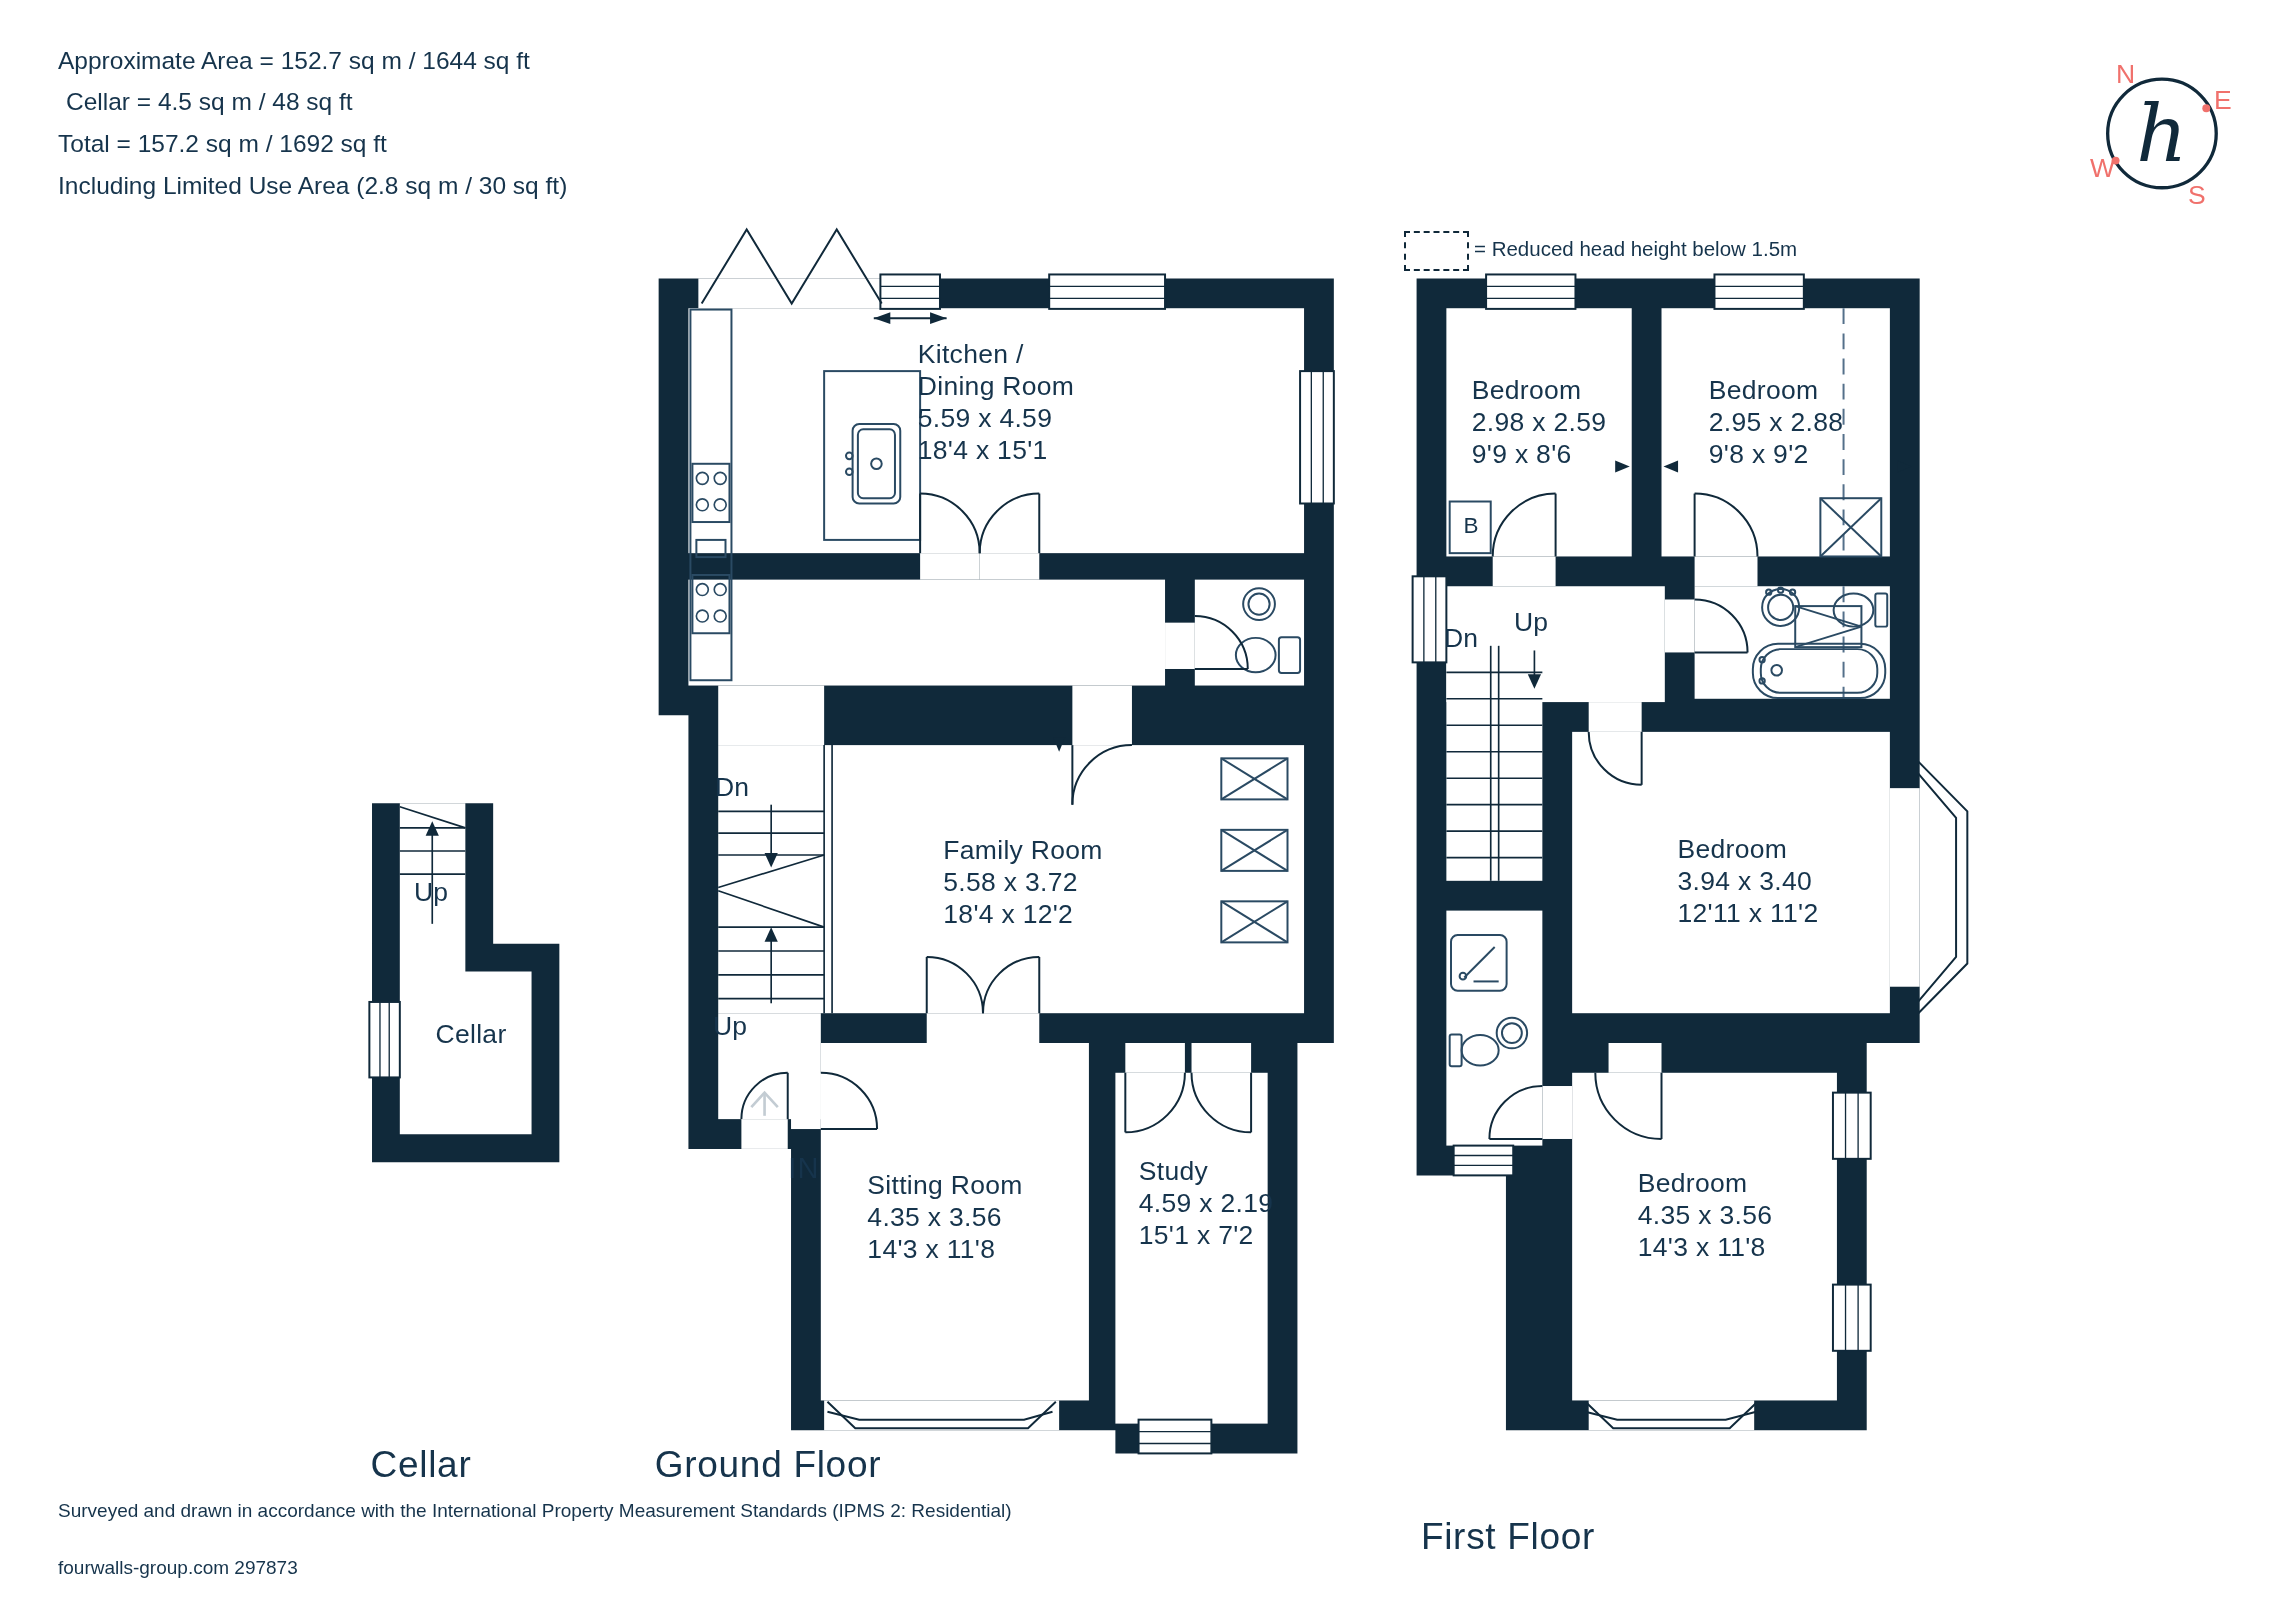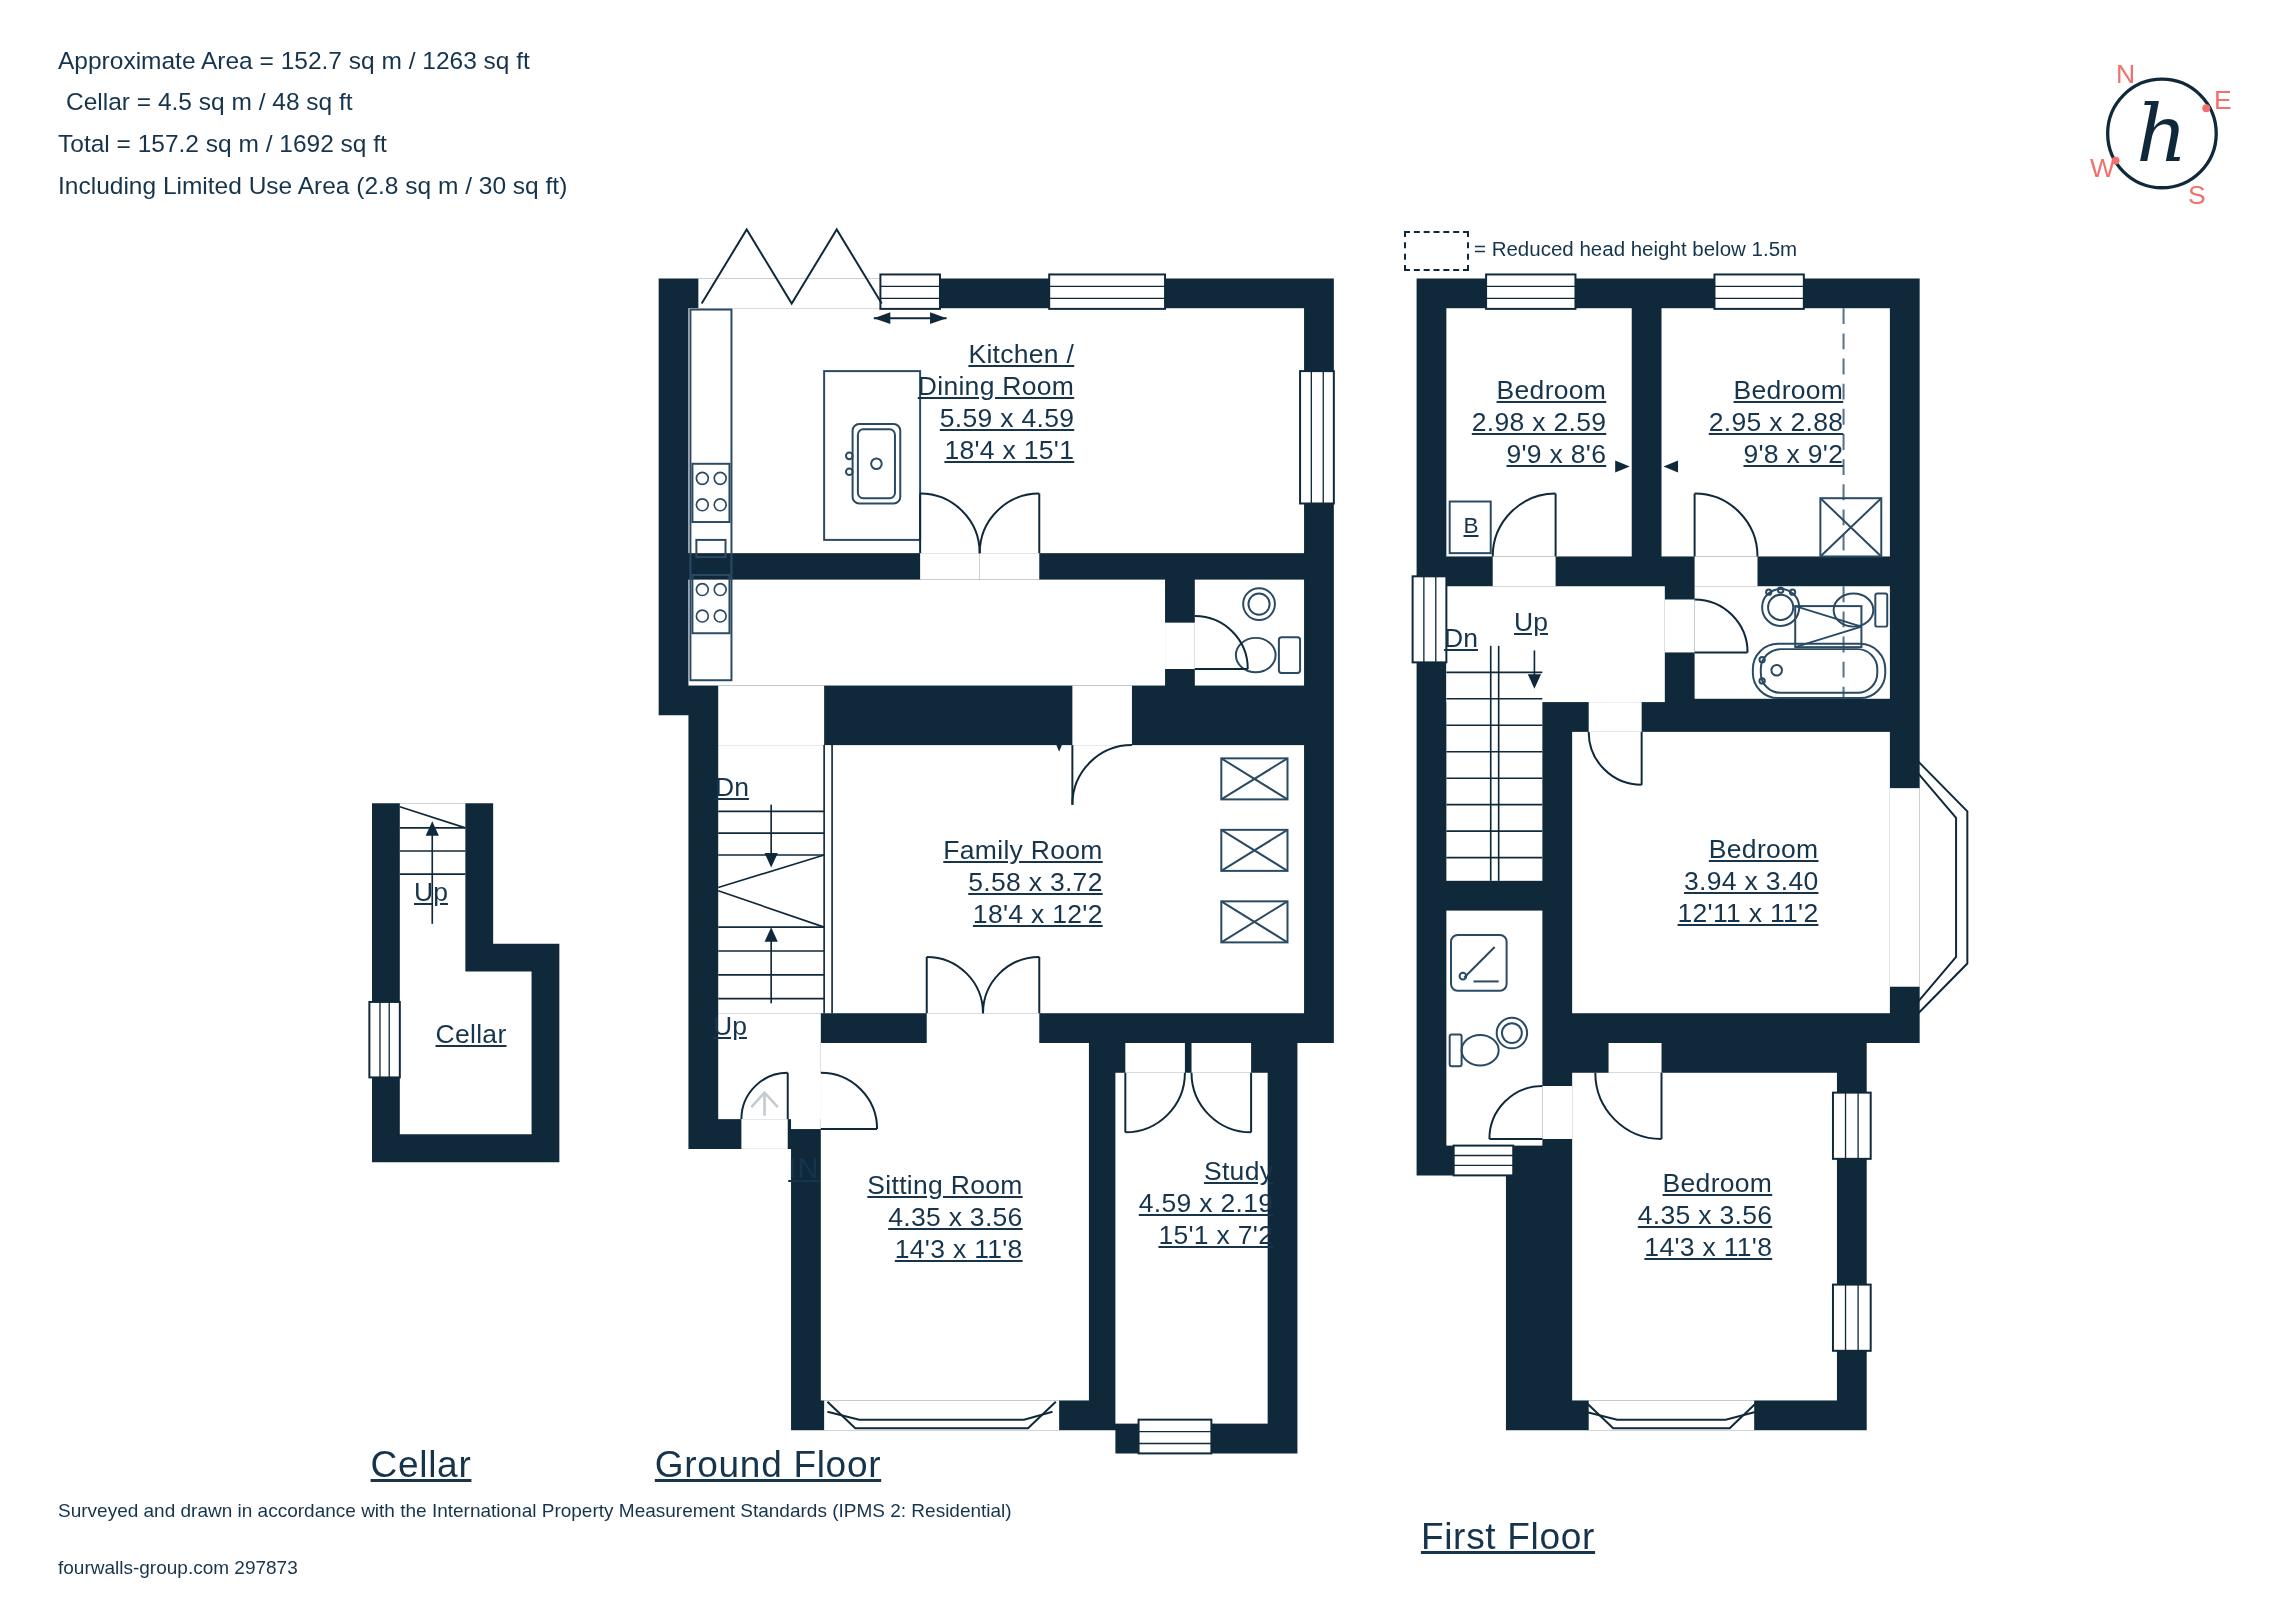--- a/index.html
+++ b/index.html
@@ -5,21 +5,21 @@
   :root{
     --wall:#10293a;
     --line:#2a4a63;
     --accent:#f0716c;
     --text:#16344c;
   }
   html,body{margin:0;padding:0;background:#ffffff;}
   .page{position:relative;width:2295px;height:1616px;background:#ffffff;overflow:hidden;
         font-family:"Liberation Sans",sans-serif;color:var(--text);}
   svg{position:absolute;left:0;top:0;}
-  .lbl{position:absolute;transform:translateX(-50%);text-align:right;white-space:nowrap;color:var(--text);text-decoration:underline;}
+  .lbl{position:absolute;transform:translateX(-50%);text-align:left;white-space:nowrap;color:var(--text);}
   .left-lbl{position:absolute;text-align:left;white-space:nowrap;color:var(--text);}
   .room-label{font-size:26.5px;line-height:32px;letter-spacing:0.3px;}
   .stair-label{font-size:26.5px;line-height:28px;}
   .in-label{font-size:29px;line-height:30px;letter-spacing:1.3px;}
   .floor-title{font-size:37px;line-height:40px;letter-spacing:0.7px;}
   .summary-line{font-size:24.5px;line-height:26.5px;}
   .footer-line{font-size:19px;line-height:21px;}
   .legend-text{font-size:20.5px;line-height:22.5px;}
   .legend-box{position:absolute;left:1404px;top:231px;width:61px;height:36px;
               border:2px dashed var(--wall);background:#fff;}
@@ -344,21 +344,21 @@
     </g>
 
     <g>
       <circle cx="3266" cy="201" r="82" fill="none" stroke="#10293a" stroke-width="5"></circle>
       <text x="3266" y="243" text-anchor="middle" font-family="DejaVu Serif, serif" font-style="italic" font-size="120" fill="#10293a">h</text>
       <circle cx="3333" cy="163" r="6" fill="#f0716c"></circle>
       <circle cx="3196" cy="242" r="6" fill="#f0716c"></circle>
     </g>
   </svg>
 
-  <div class="left-lbl summary-line" style="left:58px;top:48px;">Approximate Area = 152.7 sq m / 1263 sq ft</div>
+  <div class="left-lbl summary-line" style="left:58px;top:48px;">Approximate Area = 152.7 sq m / 1644 sq ft</div>
   <div class="left-lbl summary-line" style="left:66px;top:89px;">Cellar = 4.5 sq m / 48 sq ft</div>
   <div class="left-lbl summary-line" style="left:58px;top:131px;">Total = 157.2 sq m / 1692 sq ft</div>
   <div class="left-lbl summary-line" style="left:58px;top:173px;">Including Limited Use Area (2.8 sq m / 30 sq ft)</div>
 
   <div class="legend-box"></div>
   <div class="left-lbl legend-text" style="left:1474px;top:238px;">= Reduced head height below 1.5m</div>
 
   <div class="compass-letter" style="left:2116px;top:60px;">N</div>
   <div class="compass-letter" style="left:2214px;top:86px;">E</div>
   <div class="compass-letter" style="left:2090px;top:154px;">W</div>

